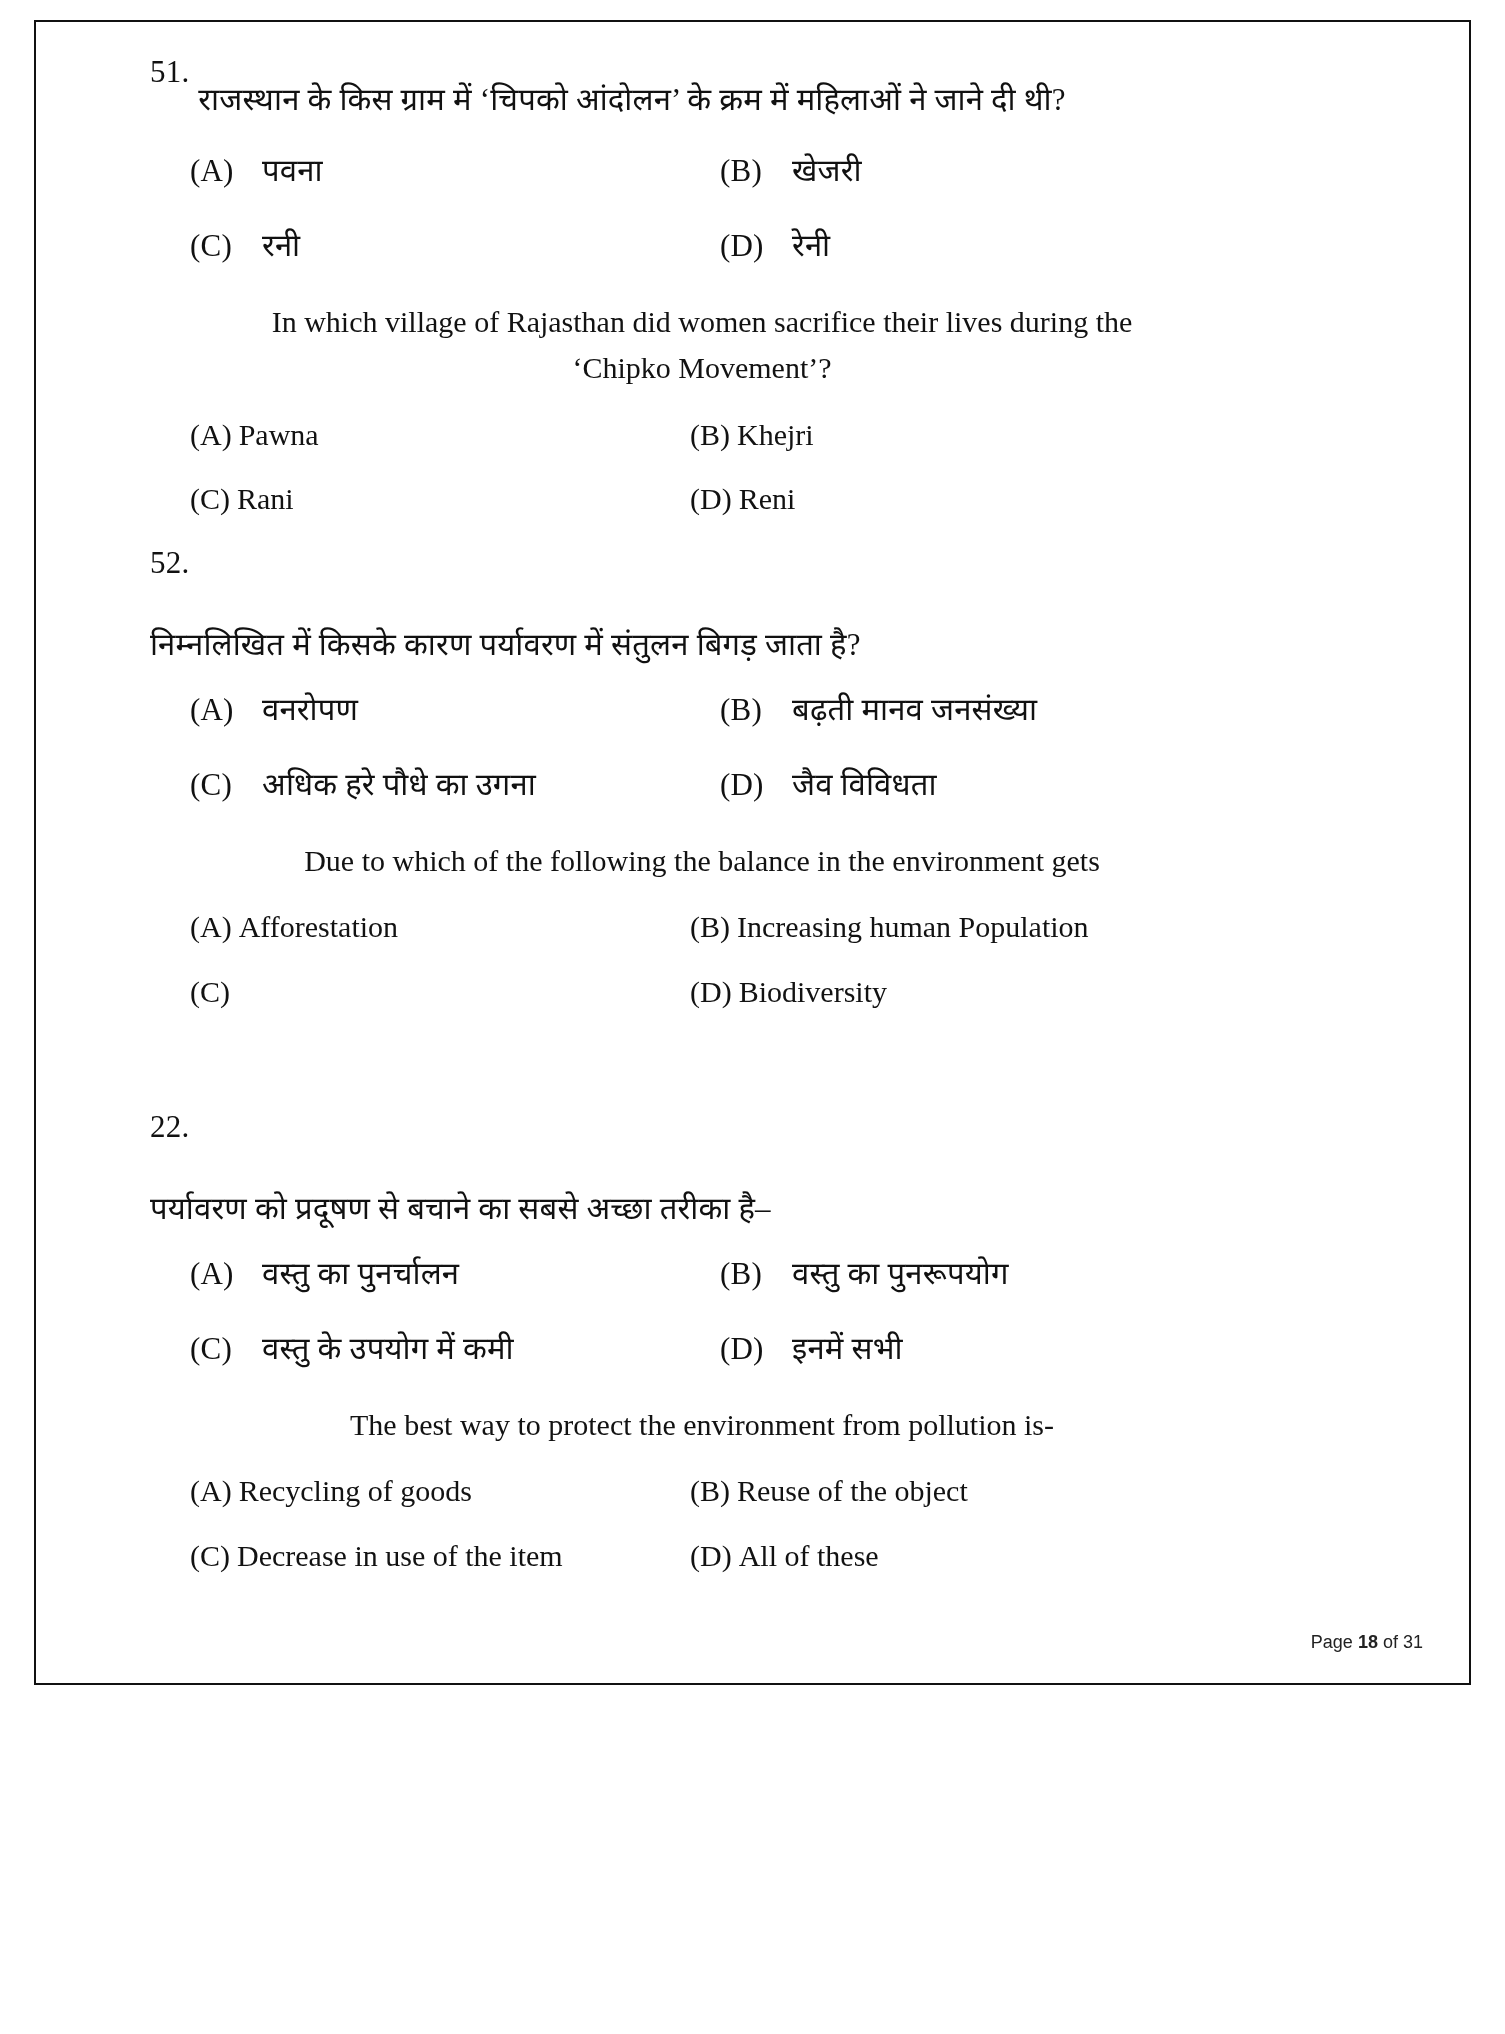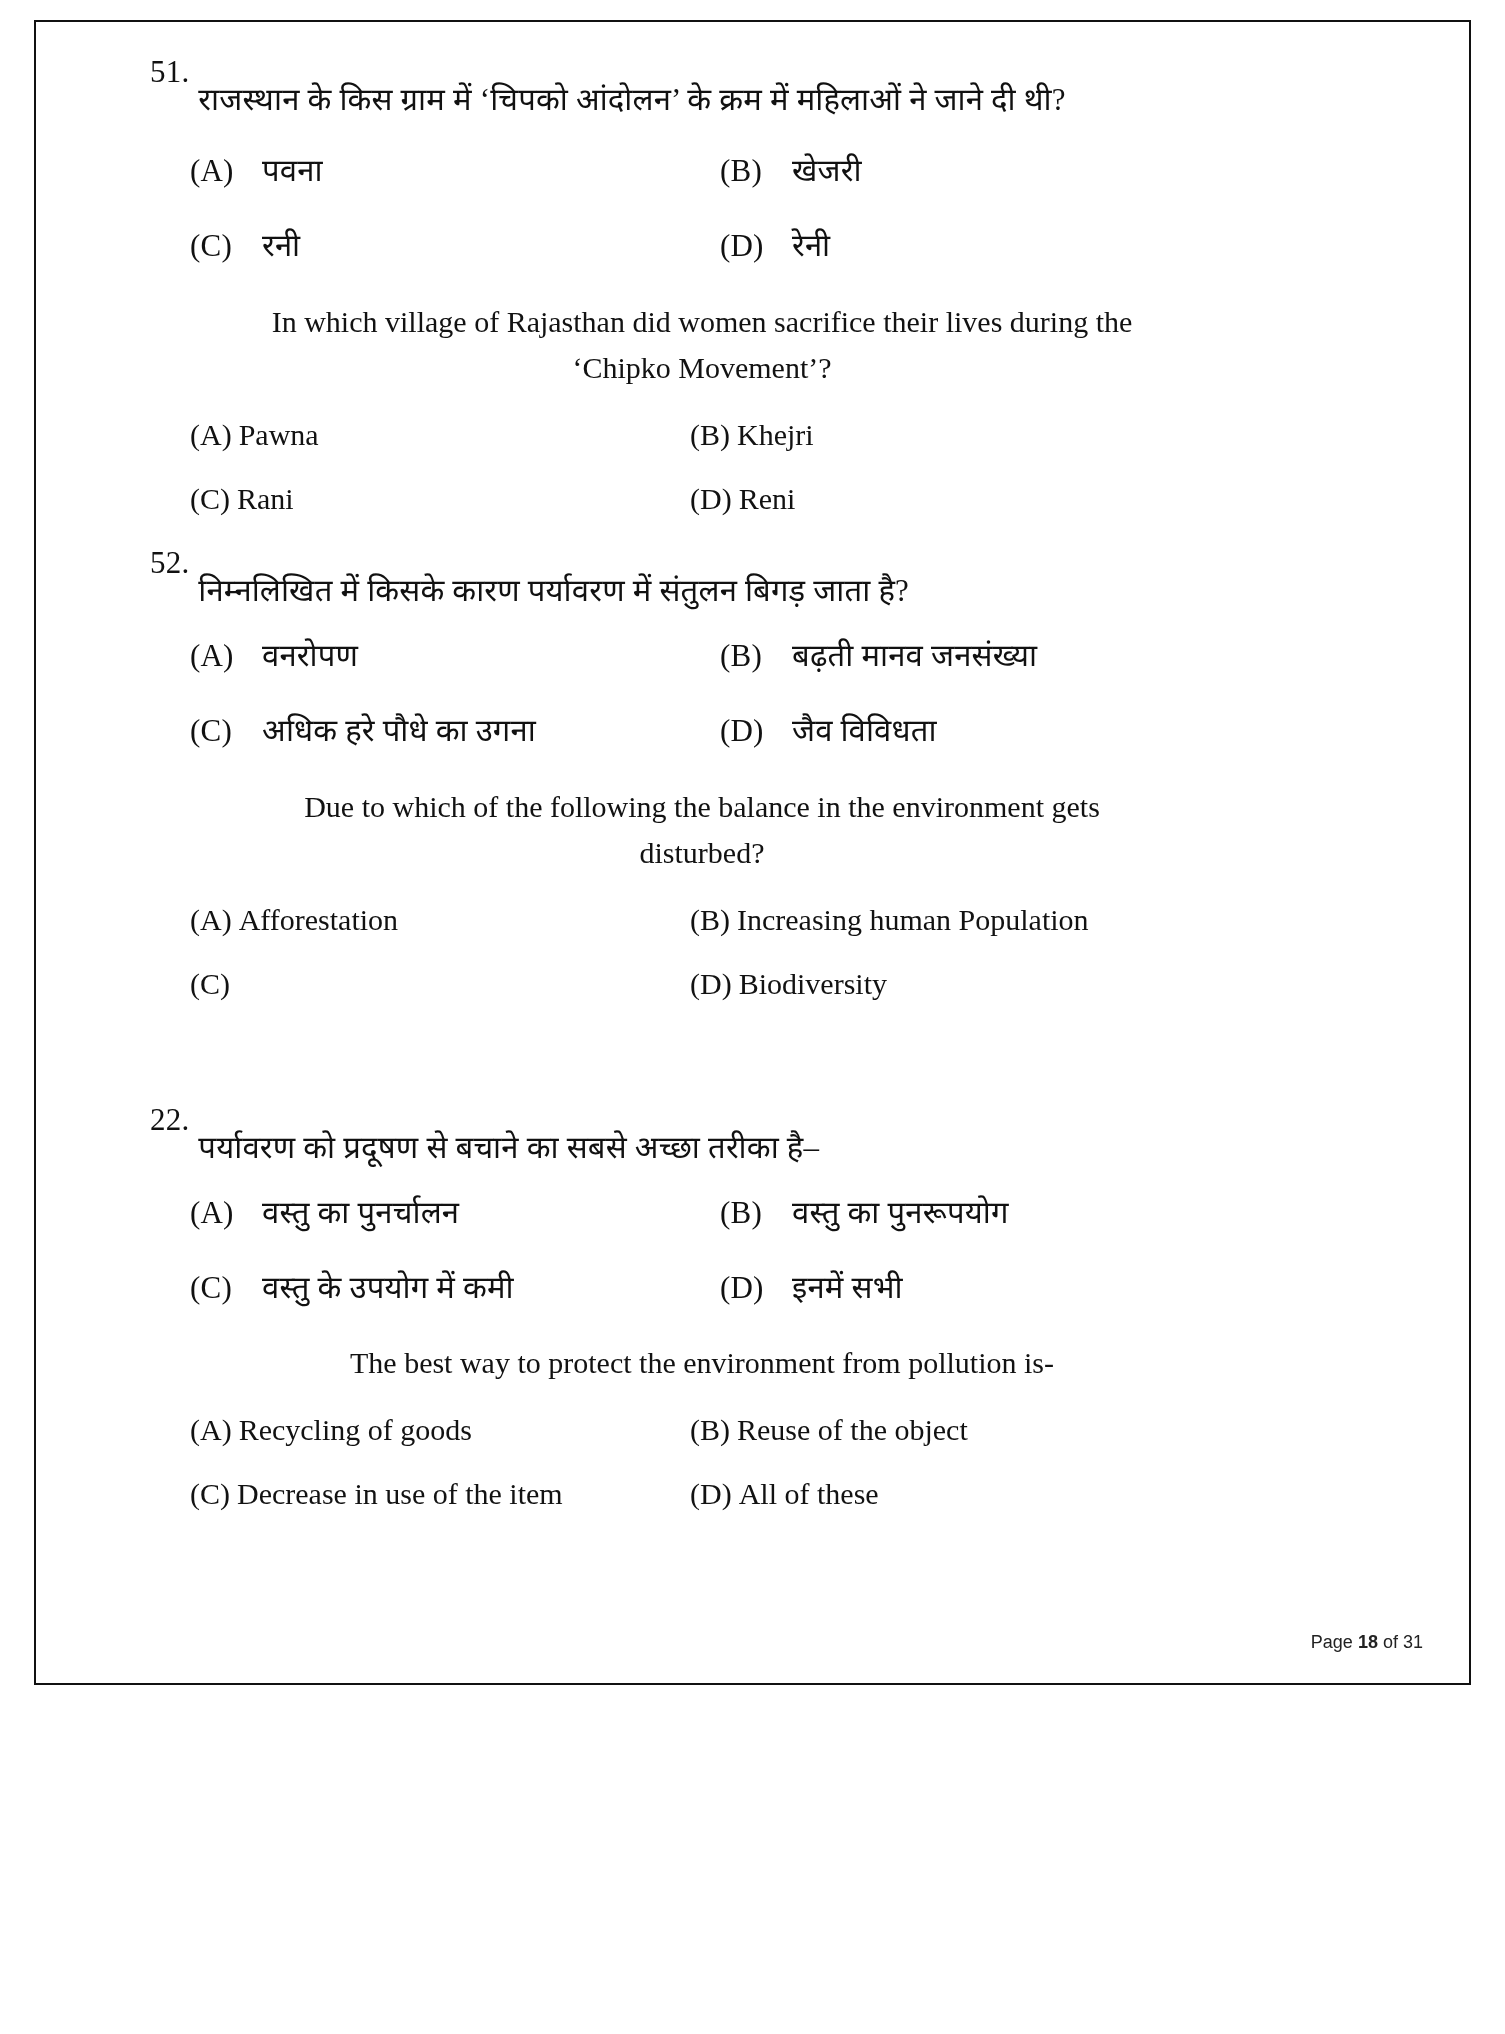--- a/index.html
+++ b/index.html
@@ -54,21 +54,21 @@
     align-items: flex-start;
     gap: 9px;
     margin-bottom: 26px;
   }
   .q-num {
     flex: 0 0 auto;
     white-space: nowrap;
   }
   .q-stem-text { flex: 1 1 auto; margin-top: 28px; }
 
-  .q-stem-tight { margin-bottom: 20px; }
+  .q-stem-tight { margin-bottom: 20px; flex-direction: column; }
   .q-stem-tight .q-num { margin-right: 0px; }
 
   
   .opt-row {
     display: flex;
     width: 100%;
     margin-bottom: 30px;
   }
   .opt-row.eng { margin-bottom: 18px; }
 
@@ -203,21 +203,20 @@
           <span class="opt-text">अधिक हरे पौधे का उगना</span>
         </div>
         <div class="opt-cell right">
           <span class="opt-label hindi-lbl">(D)</span>
           <span class="opt-text">जैव विविधता</span>
         </div>
       </div>
 
       <div class="para english">
         <span class="para-line">Due to which of the following the balance in the environment gets</span>
-        <span class="para-line">disturbed?</span>
       </div>
 
       <div class="opt-row eng english">
         <div class="opt-cell left-eng">
           <span class="opt-label eng-lbl">(A)</span>
           <span class="opt-text">Afforestation</span>
         </div>
         <div class="opt-cell right-eng">
           <span class="opt-label eng-lbl">(B)</span>
           <span class="opt-text">Increasing human Population</span>

